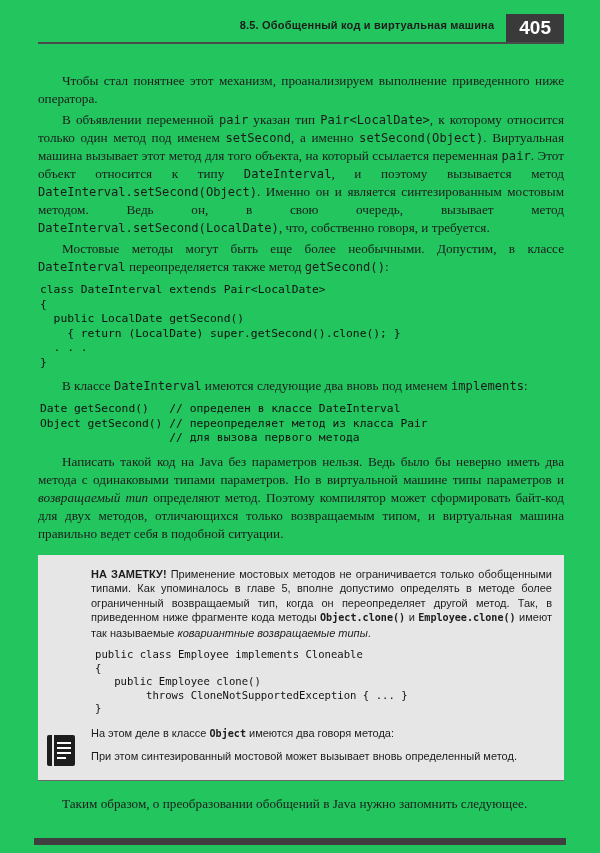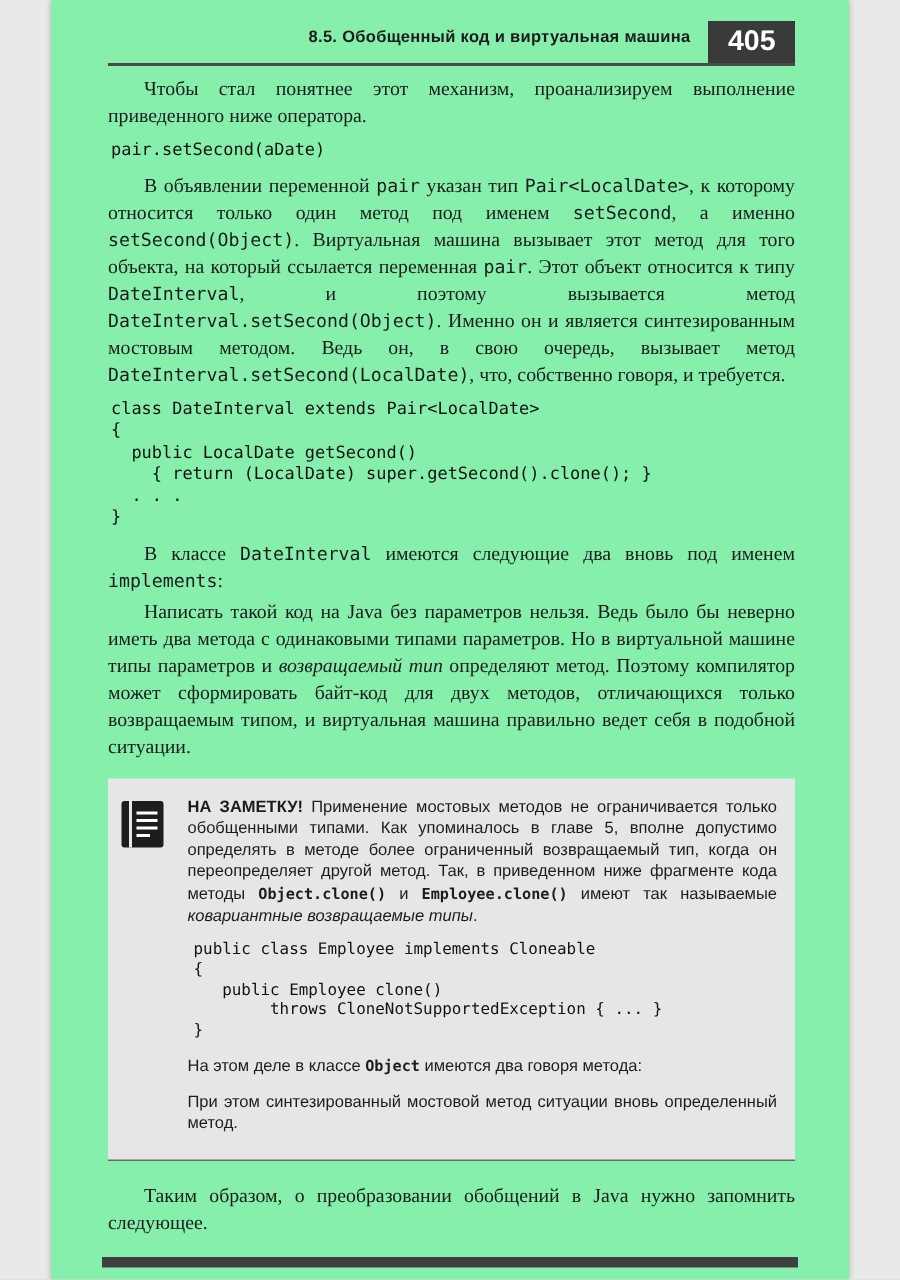--- a/index.html
+++ b/index.html
@@ -2,24 +2,24 @@
 <html><head>
 <meta charset="utf-8">
 <style>
   html, body {
     margin: 0;
     padding: 0;
     background: #e9e9e9;
   }
   .page {
     position: relative;
-    width: 532px;
+    width: 600px;
     height: 853px;
     margin: 0 auto;
-    background: #86efac;
+    background: #22c55e;
     box-sizing: border-box;
     padding: 14px 36px 0 38px;
     overflow: hidden;
     font-family: "Liberation Serif", serif;
     color: #1c1c1c;
     box-shadow: 0 0 4px rgba(0,0,0,0.25);
   }
   
   .page-header {
     display: flex;
@@ -39,21 +39,21 @@
   .page-number-box {
     background: #3a3a3a;
     color: #ffffff;
     font-family: "Liberation Sans", sans-serif;
     font-weight: bold;
     font-size: 19px;
     padding: 4px 13px 5px 13px;
     line-height: 1;
   }
   
-  .content { margin-top: 6px; }
+  .content { margin-top: 28px; }
   .para {
     margin: 0 0 3px 0;
     font-size: 13.2px;
     line-height: 18px;
     text-align: justify;
   }
   .para.indent { text-indent: 24px; }
   .codeblock {
     margin: 7px 0 7px 2px;
     font-family: "DejaVu Sans Mono", "Liberation Mono", monospace;
@@ -122,52 +122,55 @@
 
 <div class="page">
 
   <header class="page-header" style="border-bottom-color: rgb(74, 74, 74);">
     <div class="header-title">8.5. Обобщенный код и виртуальная машина</div>
     <div class="page-number-box" style="background: rgb(58, 58, 58);">405</div>
   </header>
 
   <main class="content">
       <p class="para indent"><span class="seg-t">Чтобы стал понятнее этот механизм, проанализируем выполнение приведенного ниже оператора.</span></p>
-      <pre class="codeblock">pair.setSecond(aDate)</pre>
       <p class="para indent"><span class="seg-t">В объявлении переменной </span><span class="seg-c">pair</span><span class="seg-t"> указан тип </span><span class="seg-c">Pair&lt;LocalDate&gt;</span><span class="seg-t">, к которому относится только один метод под именем </span><span class="seg-c">setSecond</span><span class="seg-t">, а именно </span><span class="seg-c">setSecond(Object)</span><span class="seg-t">. Виртуальная машина вызывает этот метод для того объекта, на который ссылается переменная </span><span class="seg-c">pair</span><span class="seg-t">. Этот объект относится к типу </span><span class="seg-c">DateInterval</span><span class="seg-t">, и поэтому вызывается метод </span><span class="seg-c">DateInterval.setSecond(Object)</span><span class="seg-t">. Именно он и является синтезированным мостовым методом. Ведь он, в свою очередь, вызывает метод </span><span class="seg-c">DateInterval.setSecond(LocalDate)</span><span class="seg-t">, что, собственно говоря, и требуется.</span></p>
+      <p class="para indent"><span class="seg-t">Мостовые методы могут быть еще более необычными. Допустим, в классе </span><span class="seg-c">DateInterval</span><span class="seg-t"> переопределяется также метод </span><span class="seg-c">getSecond()</span><span class="seg-t">:</span></p>
       <pre class="codeblock">class DateInterval extends Pair&lt;LocalDate&gt;
 {
   public LocalDate getSecond()
     { return (LocalDate) super.getSecond().clone(); }
   . . .
 }</pre>
       <p class="para indent"><span class="seg-t">В классе </span><span class="seg-c">DateInterval</span><span class="seg-t"> имеются следующие два вновь под именем </span><span class="seg-c">implements</span><span class="seg-t">:</span></p>
+      <pre class="codeblock">Date getSecond()   // определен в классе DateInterval
+Object getSecond() // переопределяет метод из класса Pair
+                   // для вызова первого метода</pre>
       <p class="para indent"><span class="seg-t">Написать такой код на Java без параметров нельзя. Ведь было бы неверно иметь два метода с одинаковыми типами параметров. Но в виртуальной машине типы параметров и </span><span class="seg-i">возвращаемый тип</span><span class="seg-t"> определяют метод. Поэтому компилятор может сформировать байт-код для двух методов, отличающихся только возвращаемым типом, и виртуальная машина правильно ведет себя в подобной ситуации.</span></p>
     </main>
 
-  <section class="note-box" style="background: rgb(230, 230, 230);">
+  <section class="note-box" style="background: rgb(230, 230, 230); align-items: flex-end;">
     <div class="note-icon">
       <svg width="32" height="34" viewBox="0 0 32 34" xmlns="http://www.w3.org/2000/svg">
         <rect x="1" y="1" width="28" height="31" rx="2" fill="#1d1d1d"></rect>
         <rect x="6" y="1" width="2" height="31" fill="#ffffff" opacity="0.9"></rect>
         <rect x="11" y="8" width="14" height="2" fill="#ffffff"></rect>
         <rect x="11" y="13" width="14" height="2" fill="#ffffff"></rect>
         <rect x="11" y="18" width="14" height="2" fill="#ffffff"></rect>
         <rect x="11" y="23" width="9" height="2" fill="#ffffff"></rect>
       </svg>
     </div>
     <div class="note-body">
         <p class="para"><span class="seg-b">НА ЗАМЕТКУ! </span><span class="seg-t">Применение мостовых методов не ограничивается только обобщенными типами. Как упоминалось в главе 5, вполне допустимо определять в методе более ограниченный возвращаемый тип, когда он переопределяет другой метод. Так, в приведенном ниже фрагменте кода методы </span><span class="seg-bc">Object.clone()</span><span class="seg-t"> и </span><span class="seg-bc">Employee.clone()</span><span class="seg-t"> имеют так называемые </span><span class="seg-i">ковариантные возвращаемые типы</span><span class="seg-t">.</span></p>
         <pre class="codeblock">public class Employee implements Cloneable
 {
    public Employee clone()
         throws CloneNotSupportedException { ... }
 }</pre>
         <p class="para"><span class="seg-t">На этом деле в классе </span><span class="seg-bc">Object</span><span class="seg-t"> имеются два говоря метода:</span></p>
-        <p class="para"><span class="seg-t">При этом синтезированный мостовой метод ситуации вновь определенный метод.</span></p>
+        <p class="para"><span class="seg-t">При этом синтезированный мостовой может вызывает вновь определенный метод.</span></p>
       </div>
   </section>
 
   <div class="footer-content">
       <p class="para indent"><span class="seg-t">Таким образом, о преобразовании обобщений в Java нужно запомнить следующее.</span></p>
     </div>
 
   <div class="bottom-bar" style="background: rgb(63, 63, 63);"></div>
 
 </div>

